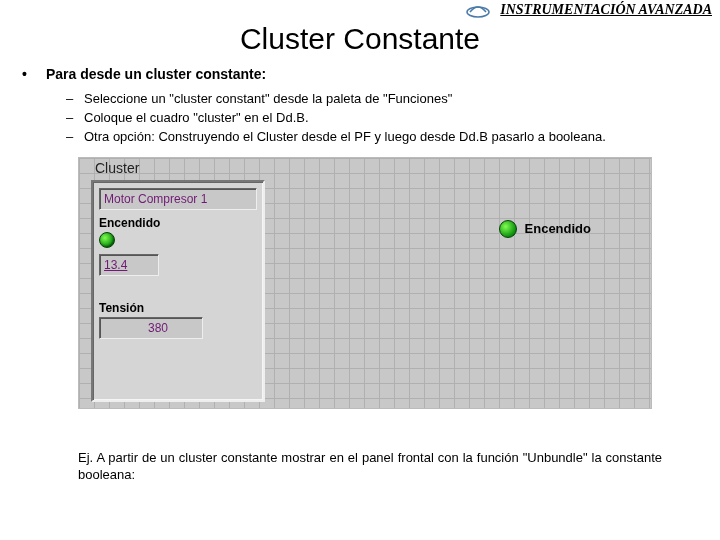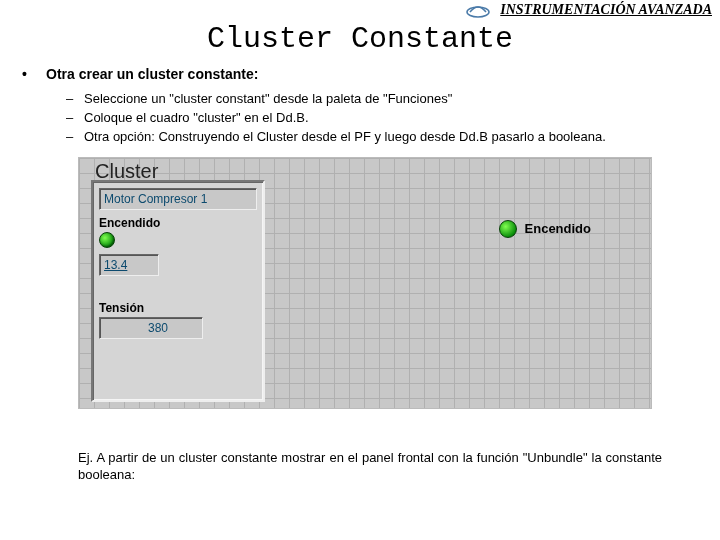--- a/index.html
+++ b/index.html
@@ -27,21 +27,21 @@
   .logo {
     position: absolute;
     top: 0px;
     right: 230px;
     width: 24px;
     height: 18px;
   }
   .title {
     text-align: center;
     font-size: 30px;
-    font-family: Liberation Mono, monospace;
+    font-family: Liberation Sans, sans-serif;
     margin-top: 22px;
     margin-bottom: 10px;
     font-weight: normal;
   }
   .body-area {
     padding: 0 28px 0 18px;
   }
   .bullet-row {
     display: flex;
     align-items: baseline;
@@ -79,21 +79,21 @@
       linear-gradient(to right, #b0b0b0 1px, transparent 1px),
       linear-gradient(to bottom, #b0b0b0 1px, transparent 1px);
     background-size: 15px 15px;
     position: relative;
     border: 1px solid #bbb;
   }
   .cluster-label {
     position: absolute;
     top: 2px;
     left: 16px;
-    font-size: 20px;
+    font-size: 14px;
     color: #222;
     font-family: Verdana, sans-serif;
   }
   .cluster-box {
     position: absolute;
     top: 22px;
     left: 12px;
     width: 170px;
     height: 218px;
     background: #d5d5d5;
@@ -116,21 +116,21 @@
     background: #c8c8c8;
     border: 1px solid #888;
     border-top-color: #666;
     border-left-color: #666;
     border-right-color: #eee;
     border-bottom-color: #eee;
     box-shadow: inset 1px 1px 0 #555;
     padding: 2px 4px;
     font-size: 12px;
     font-family: Verdana, sans-serif;
-    color: #0c4a6e;
+    color: #701a75;
     height: 16px;
     line-height: 16px;
   }
   .led-row {
     display: flex;
     align-items: center;
     margin: 0 6px 6px 6px;
   }
   .led {
     width: 14px;
@@ -192,21 +192,21 @@
     <path d="M4 12 Q12 2 20 12" fill="none" stroke="#4a7aa8" stroke-width="1.5"></path>
   </svg>
 </div>
 <div class="header-brand">INSTRUMENTACIÓN AVANZADA</div>
 
 <div class="title">Cluster Constante</div>
 
 <div class="body-area">
   <div class="bullet-row">
     <div class="bullet-dot">•</div>
-    <div>Otra crear un cluster constante:</div>
+    <div>Para desde un cluster constante:</div>
   </div>
   <div class="sub-list">
     <div class="sub-item">
       <div class="sub-dash">–</div>
       <div class="sub-text">Seleccione un "cluster constant" desde la paleta de "Funciones"</div>
     </div>
     <div class="sub-item">
       <div class="sub-dash">–</div>
       <div class="sub-text">Coloque el cuadro "cluster" en el Dd.B.</div>
     </div>

